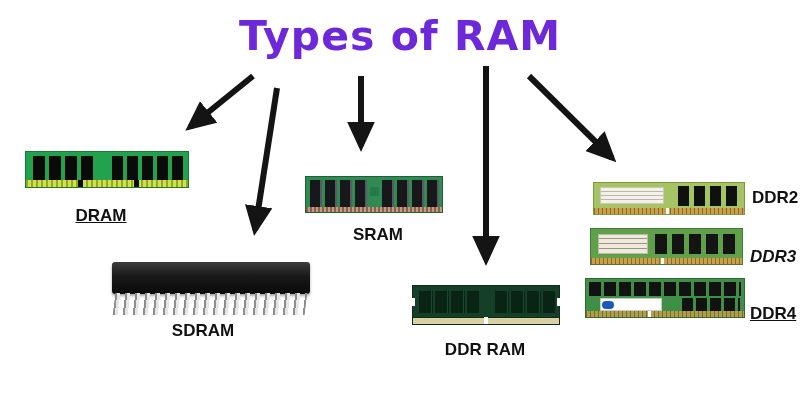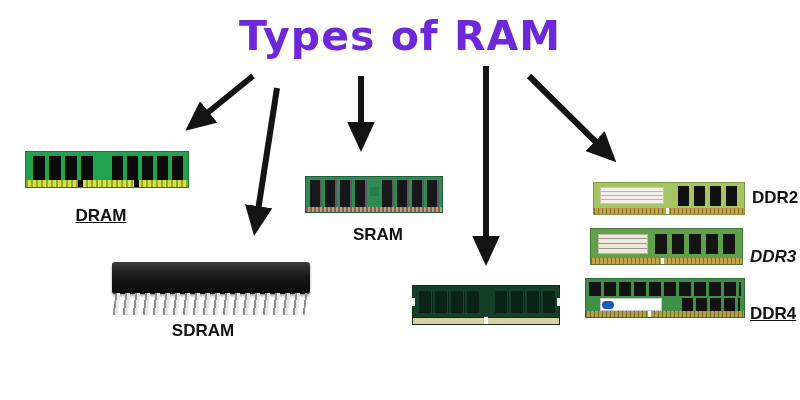--- a/index.html
+++ b/index.html
@@ -142,20 +142,21 @@
   <div class="lbl center" style="left:378px;top:225px;">SRAM</div>
 
   <div class="mod ddr">
     <div class="part chips-l"></div>
     <div class="part chips-r"></div>
     <div class="part side-notch-l"></div>
     <div class="part side-notch-r"></div>
     <div class="part contacts"></div>
     <div class="part cnotch"></div>
   </div>
+  <div class="lbl center" style="left:485px;top:340px;">DDR RAM</div>
 
   <div class="mod ddr2">
     <div class="part label"></div>
     <div class="part chips"></div>
     <div class="part contacts"></div>
     <div class="part cnotch"></div>
   </div>
   <div class="lbl" style="left:752px;top:188px;">DDR2</div>
 
   <div class="mod ddr3">

